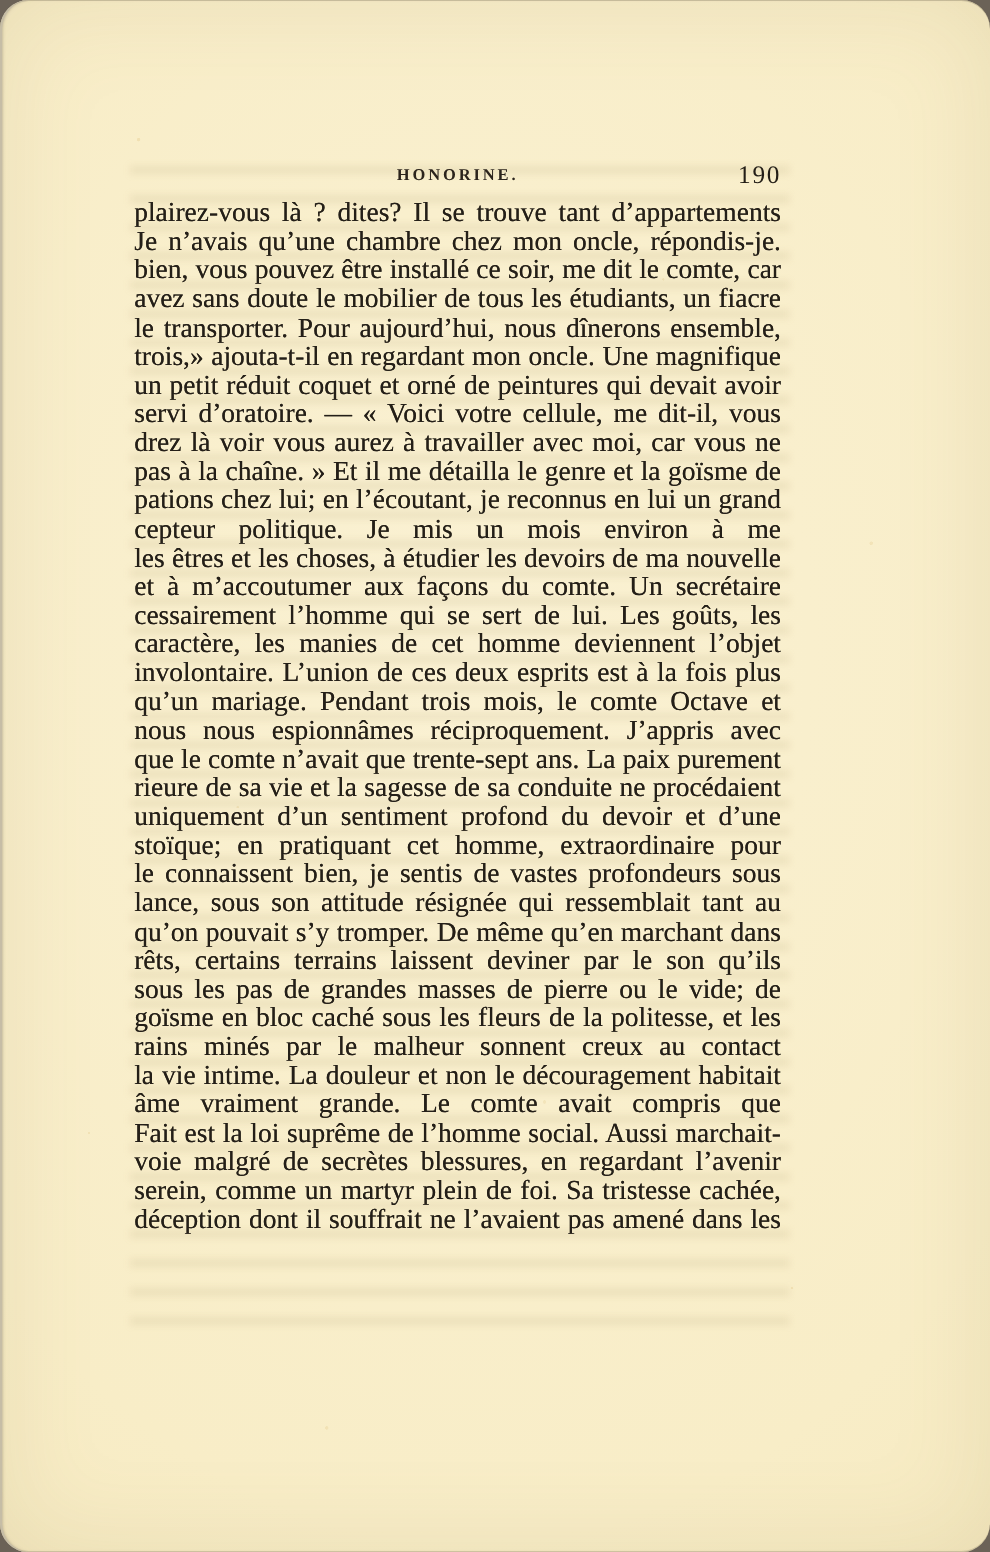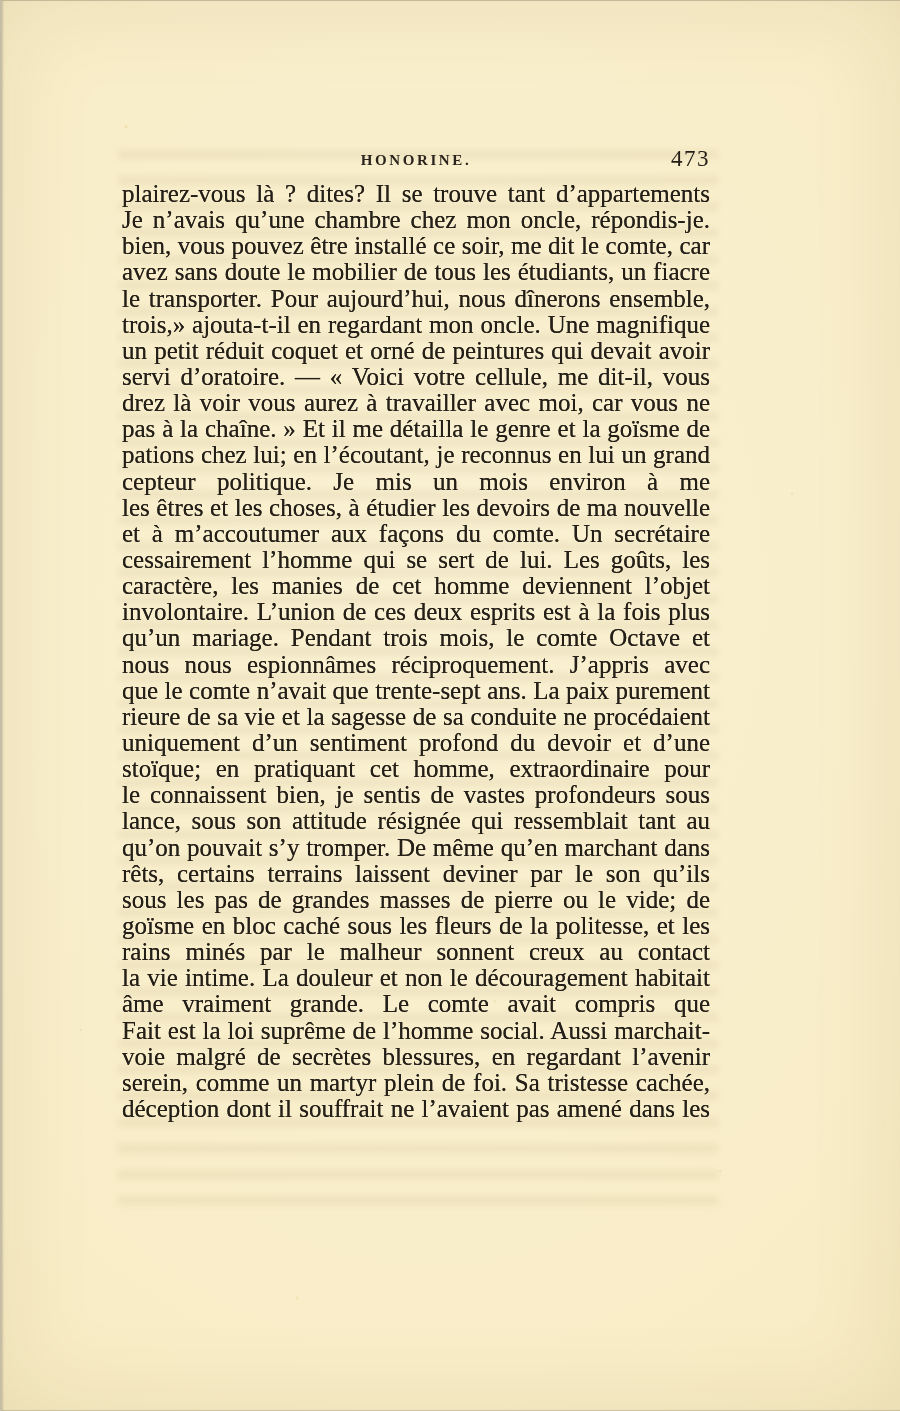--- a/index.html
+++ b/index.html
@@ -14,20 +14,21 @@
     overflow: hidden;
     font-family: "Liberation Serif", serif;
     background:
       radial-gradient(ellipse 130% 110% at 48% 42%, #faf1d3 0%, #f8edc7 52%, #f4e7ba 86%, #efdfab 100%);
     box-shadow:
       inset 2px 0 0 #c6bda6,
       inset 3px 0 2px rgba(150, 138, 112, 0.35),
       inset 0 1px 0 rgba(160, 148, 120, 0.45),
       inset 0 -1px 0 rgba(160, 148, 120, 0.35),
       inset 0 0 90px rgba(146, 124, 78, 0.14);
+    border-radius: 26px;
   }
   
   .paper-grain {
     position: absolute;
     inset: 0;
     background-image:
       radial-gradient(circle 3px at 14% 9%,  rgba(214,176,96,0.22) 0 45%, transparent 60%),
       radial-gradient(circle 2px at 67% 18%, rgba(214,176,96,0.20) 0 45%, transparent 60%),
       radial-gradient(circle 3px at 88% 35%, rgba(214,176,96,0.18) 0 45%, transparent 60%),
       radial-gradient(circle 2px at 24% 52%, rgba(214,176,96,0.20) 0 45%, transparent 60%),
@@ -100,21 +101,21 @@
 </style>
 </head>
 <body>
 
 <div class="page">
   <div class="paper-grain"></div>
   <div class="bleedthrough"></div>
 
   <header class="running-head">
     <span class="head-title">HONORINE.</span>
-    <span class="page-num">473</span>
+    <span class="page-num">190</span>
   </header>
 
   <main class="text-block" id="text-block">
       <div class="text-line">plairez-vous là ? dites? Il se trouve tant d’appartements dans cette</div>
       <div class="text-line">Je n’avais qu’une chambre chez mon oncle, répondis-je. — Eh !</div>
       <div class="text-line">bien, vous pouvez être installé ce soir, me dit le comte, car vous</div>
       <div class="text-line">avez sans doute le mobilier de tous les étudiants, un fiacre suffit à</div>
       <div class="text-line">le transporter. Pour aujourd’hui, nous dînerons ensemble, grand</div>
       <div class="text-line">trois,» ajouta-t-il en regardant mon oncle. Une magnifique biblio-</div>
       <div class="text-line">un petit réduit coquet et orné de peintures qui devait avoir jadis</div>

